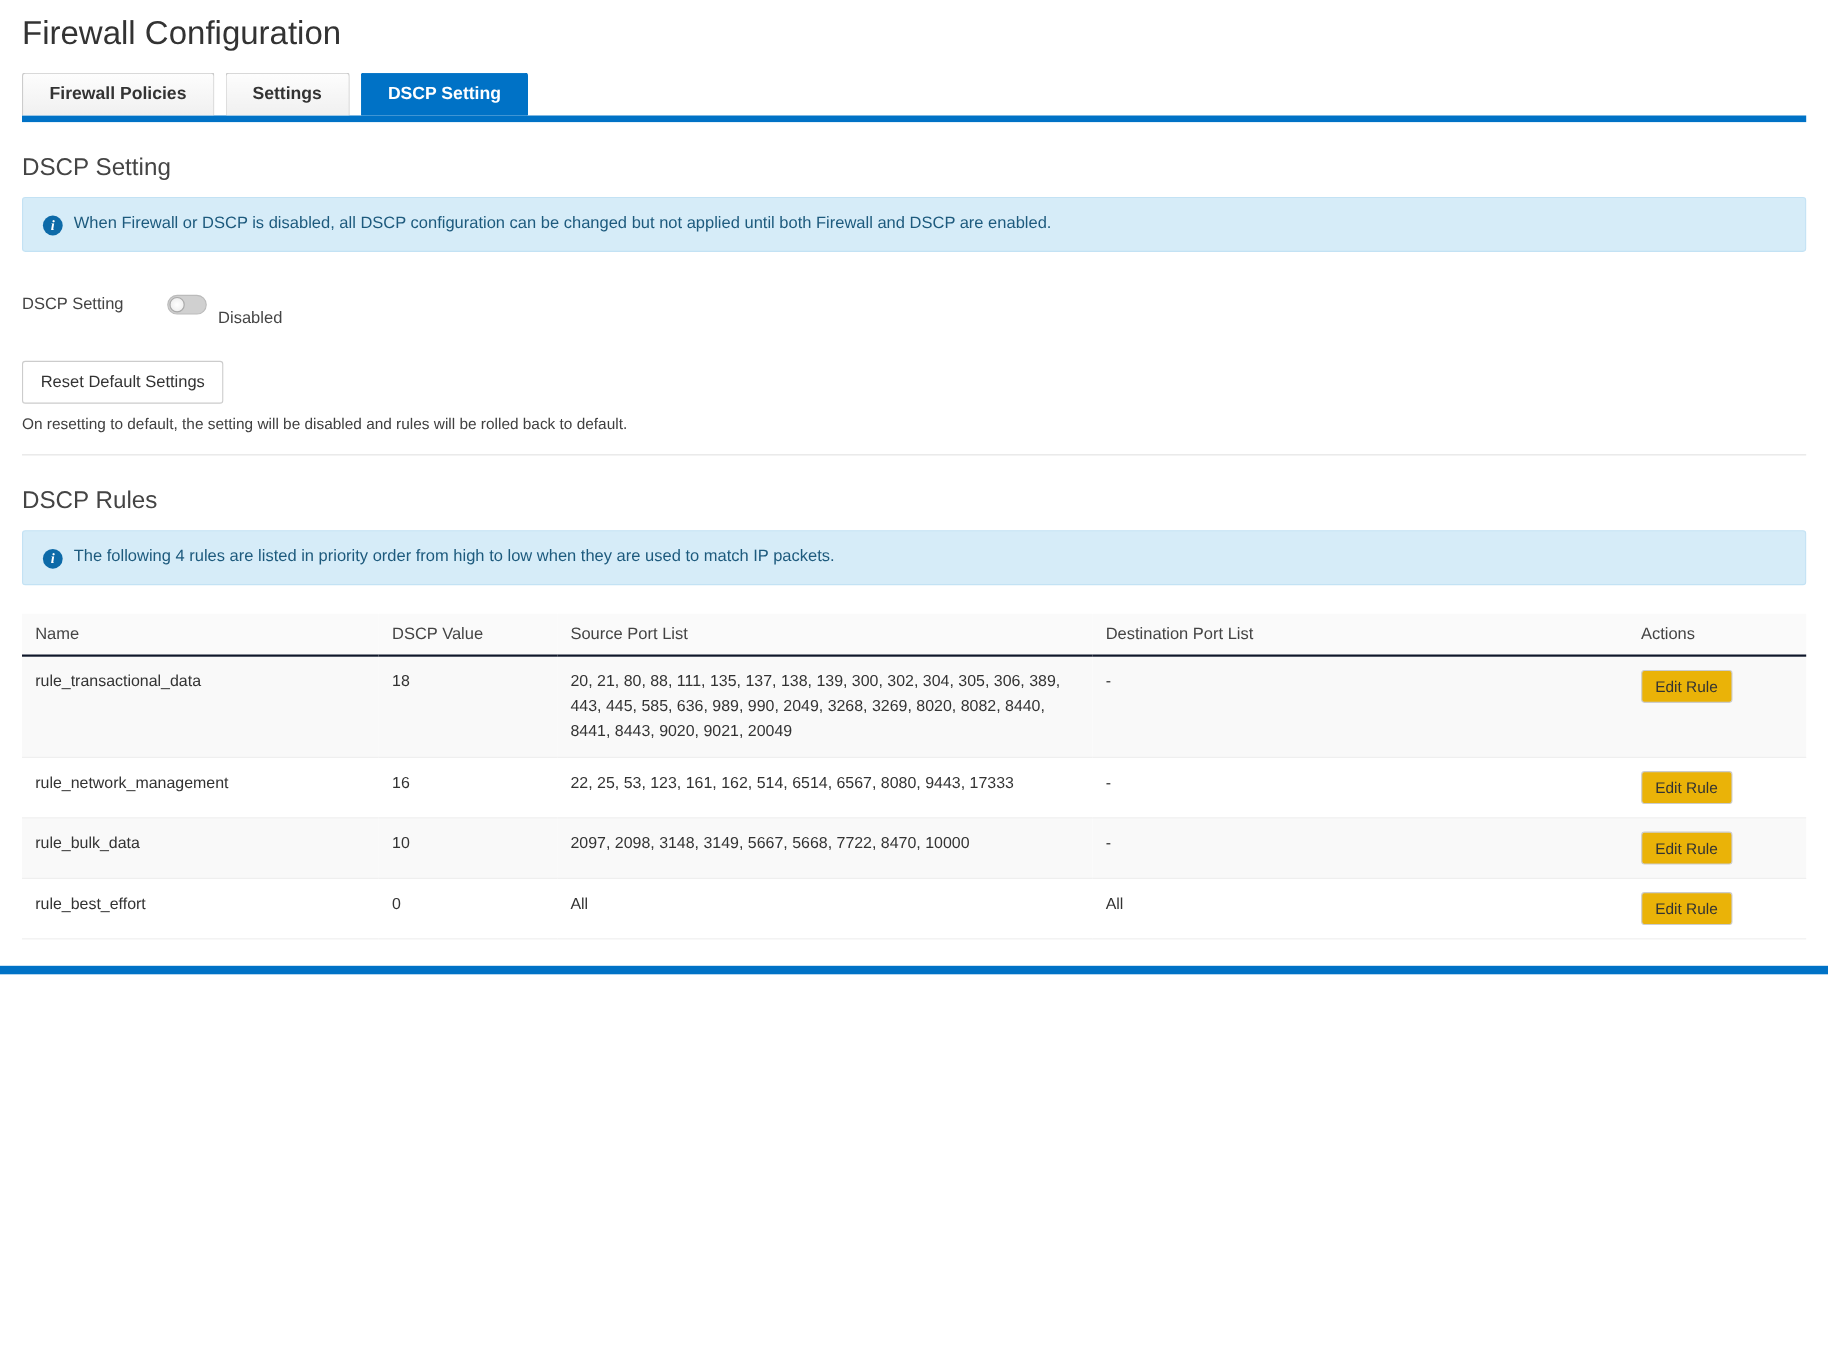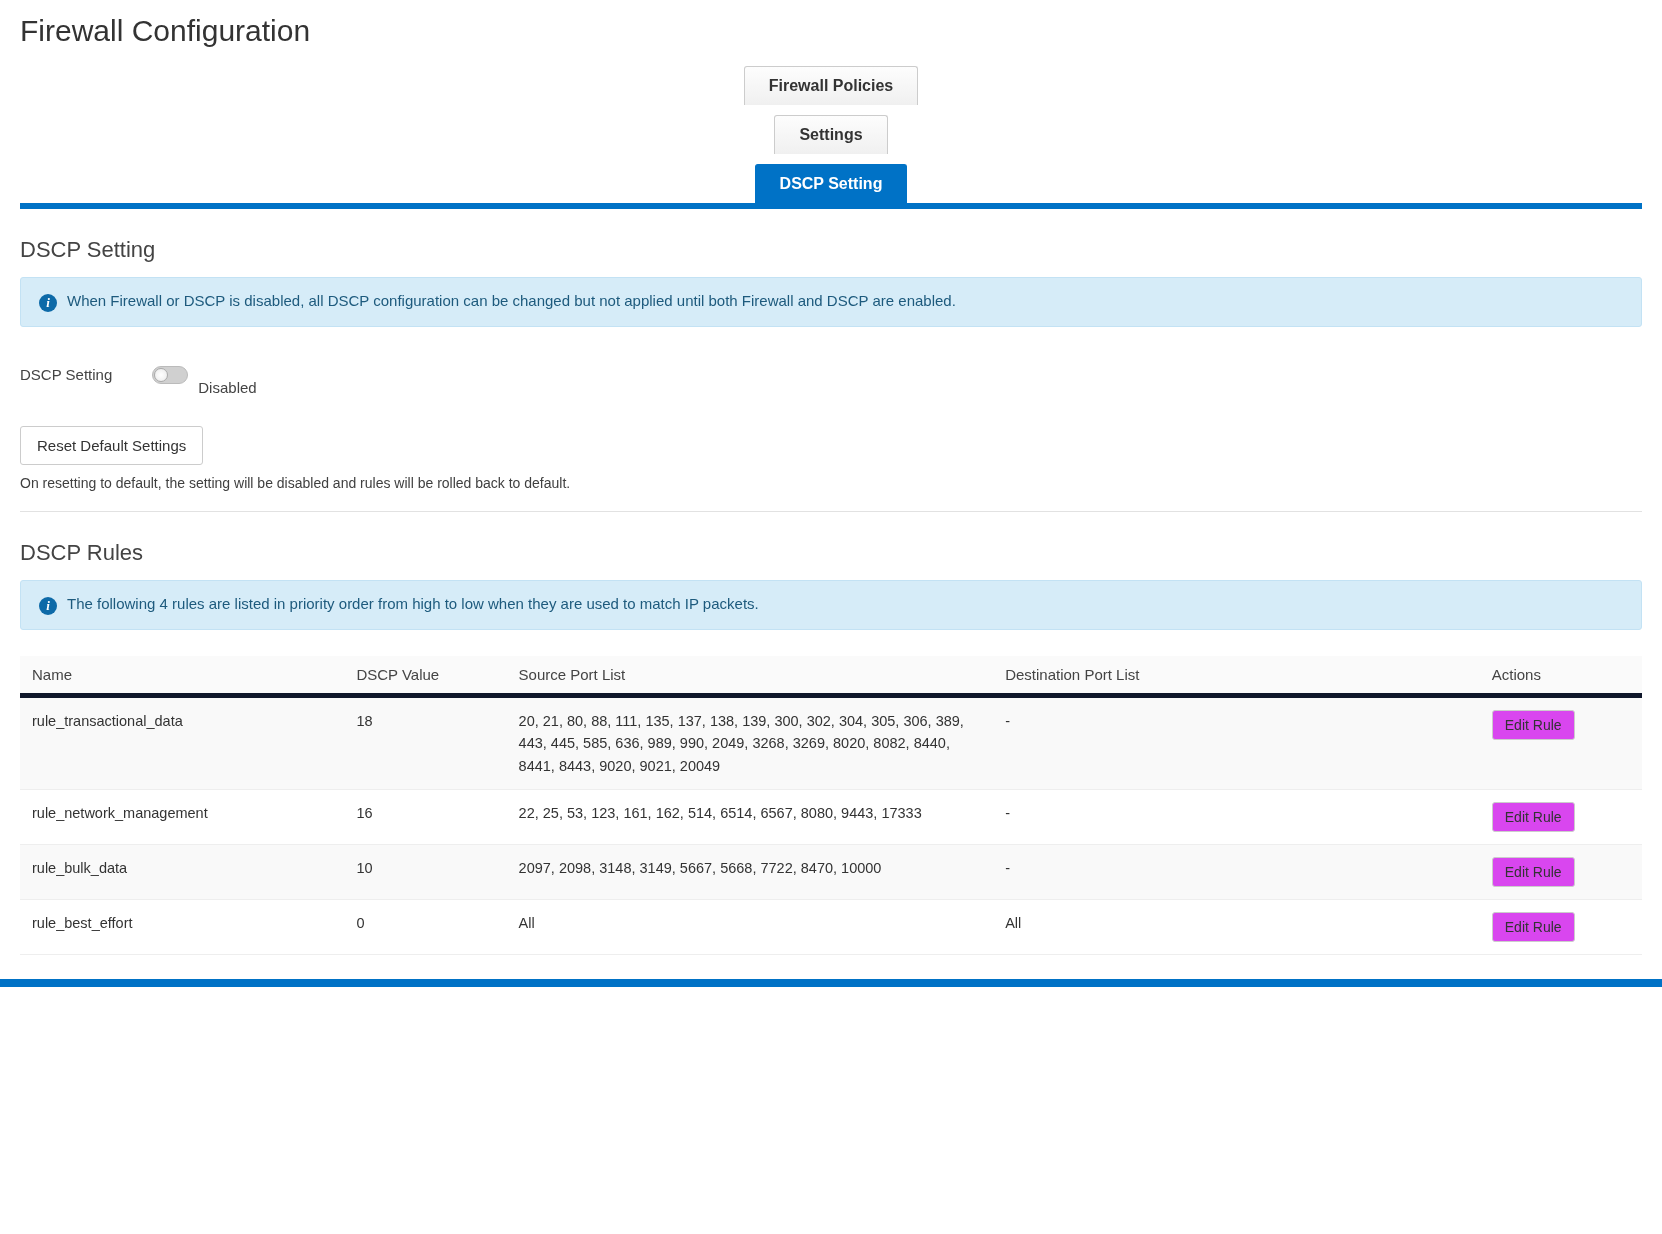--- a/index.html
+++ b/index.html
@@ -18,21 +18,20 @@
     font-size: 30px;
     font-weight: 400;
     margin: 14px 0 18px 0;
     color: #333;
   }
   .tabbar {
     display: flex;
     gap: 10px;
     border-bottom: 6px solid #0072c6;
     align-items: center;
-    flex-direction: column;
   }
   .tab {
     background: linear-gradient(#fdfdfd,#f0f0f0);
     border: 1px solid #ccc;
     border-bottom: none;
     padding: 10px 24px;
     font-size: 16px;
     font-weight: 600;
     color: #333;
     cursor: pointer;
@@ -143,21 +142,21 @@
     width: 100%;
     border-collapse: collapse;
     margin-top: 26px;
     table-layout: fixed;
   }
   table.rules th {
     text-align: left;
     font-weight: 400;
     color: #444;
     padding: 10px 12px;
-    border-bottom: 5px solid #0f172a;
+    border-bottom: 2px solid #0f172a;
     background: #fafafa;
     font-size: 15px;
   }
   table.rules td {
     padding: 12px 12px;
     border-bottom: 1px solid #eee;
     vertical-align: top;
     color: #333;
     font-size: 14.5px;
     line-height: 1.55;
@@ -165,21 +164,21 @@
   }
   table.rules tbody tr:nth-child(odd) td {
     background: #f9f9f9;
   }
   .col-name   { width: 20%; }
   .col-dscp   { width: 10%; }
   .col-src    { width: 30%; }
   .col-dst    { width: 30%; }
   .col-act    { width: 10%; }
   .edit-btn {
-    background: #d946ef;
+    background: #eab308;
     border: 1px solid #ccc;
     border-radius: 3px;
     padding: 6px 12px;
     font-size: 14px;
     color: #333;
     cursor: pointer;
     text-align: right;
   }
   .footer-bar {
     height: 8px;

